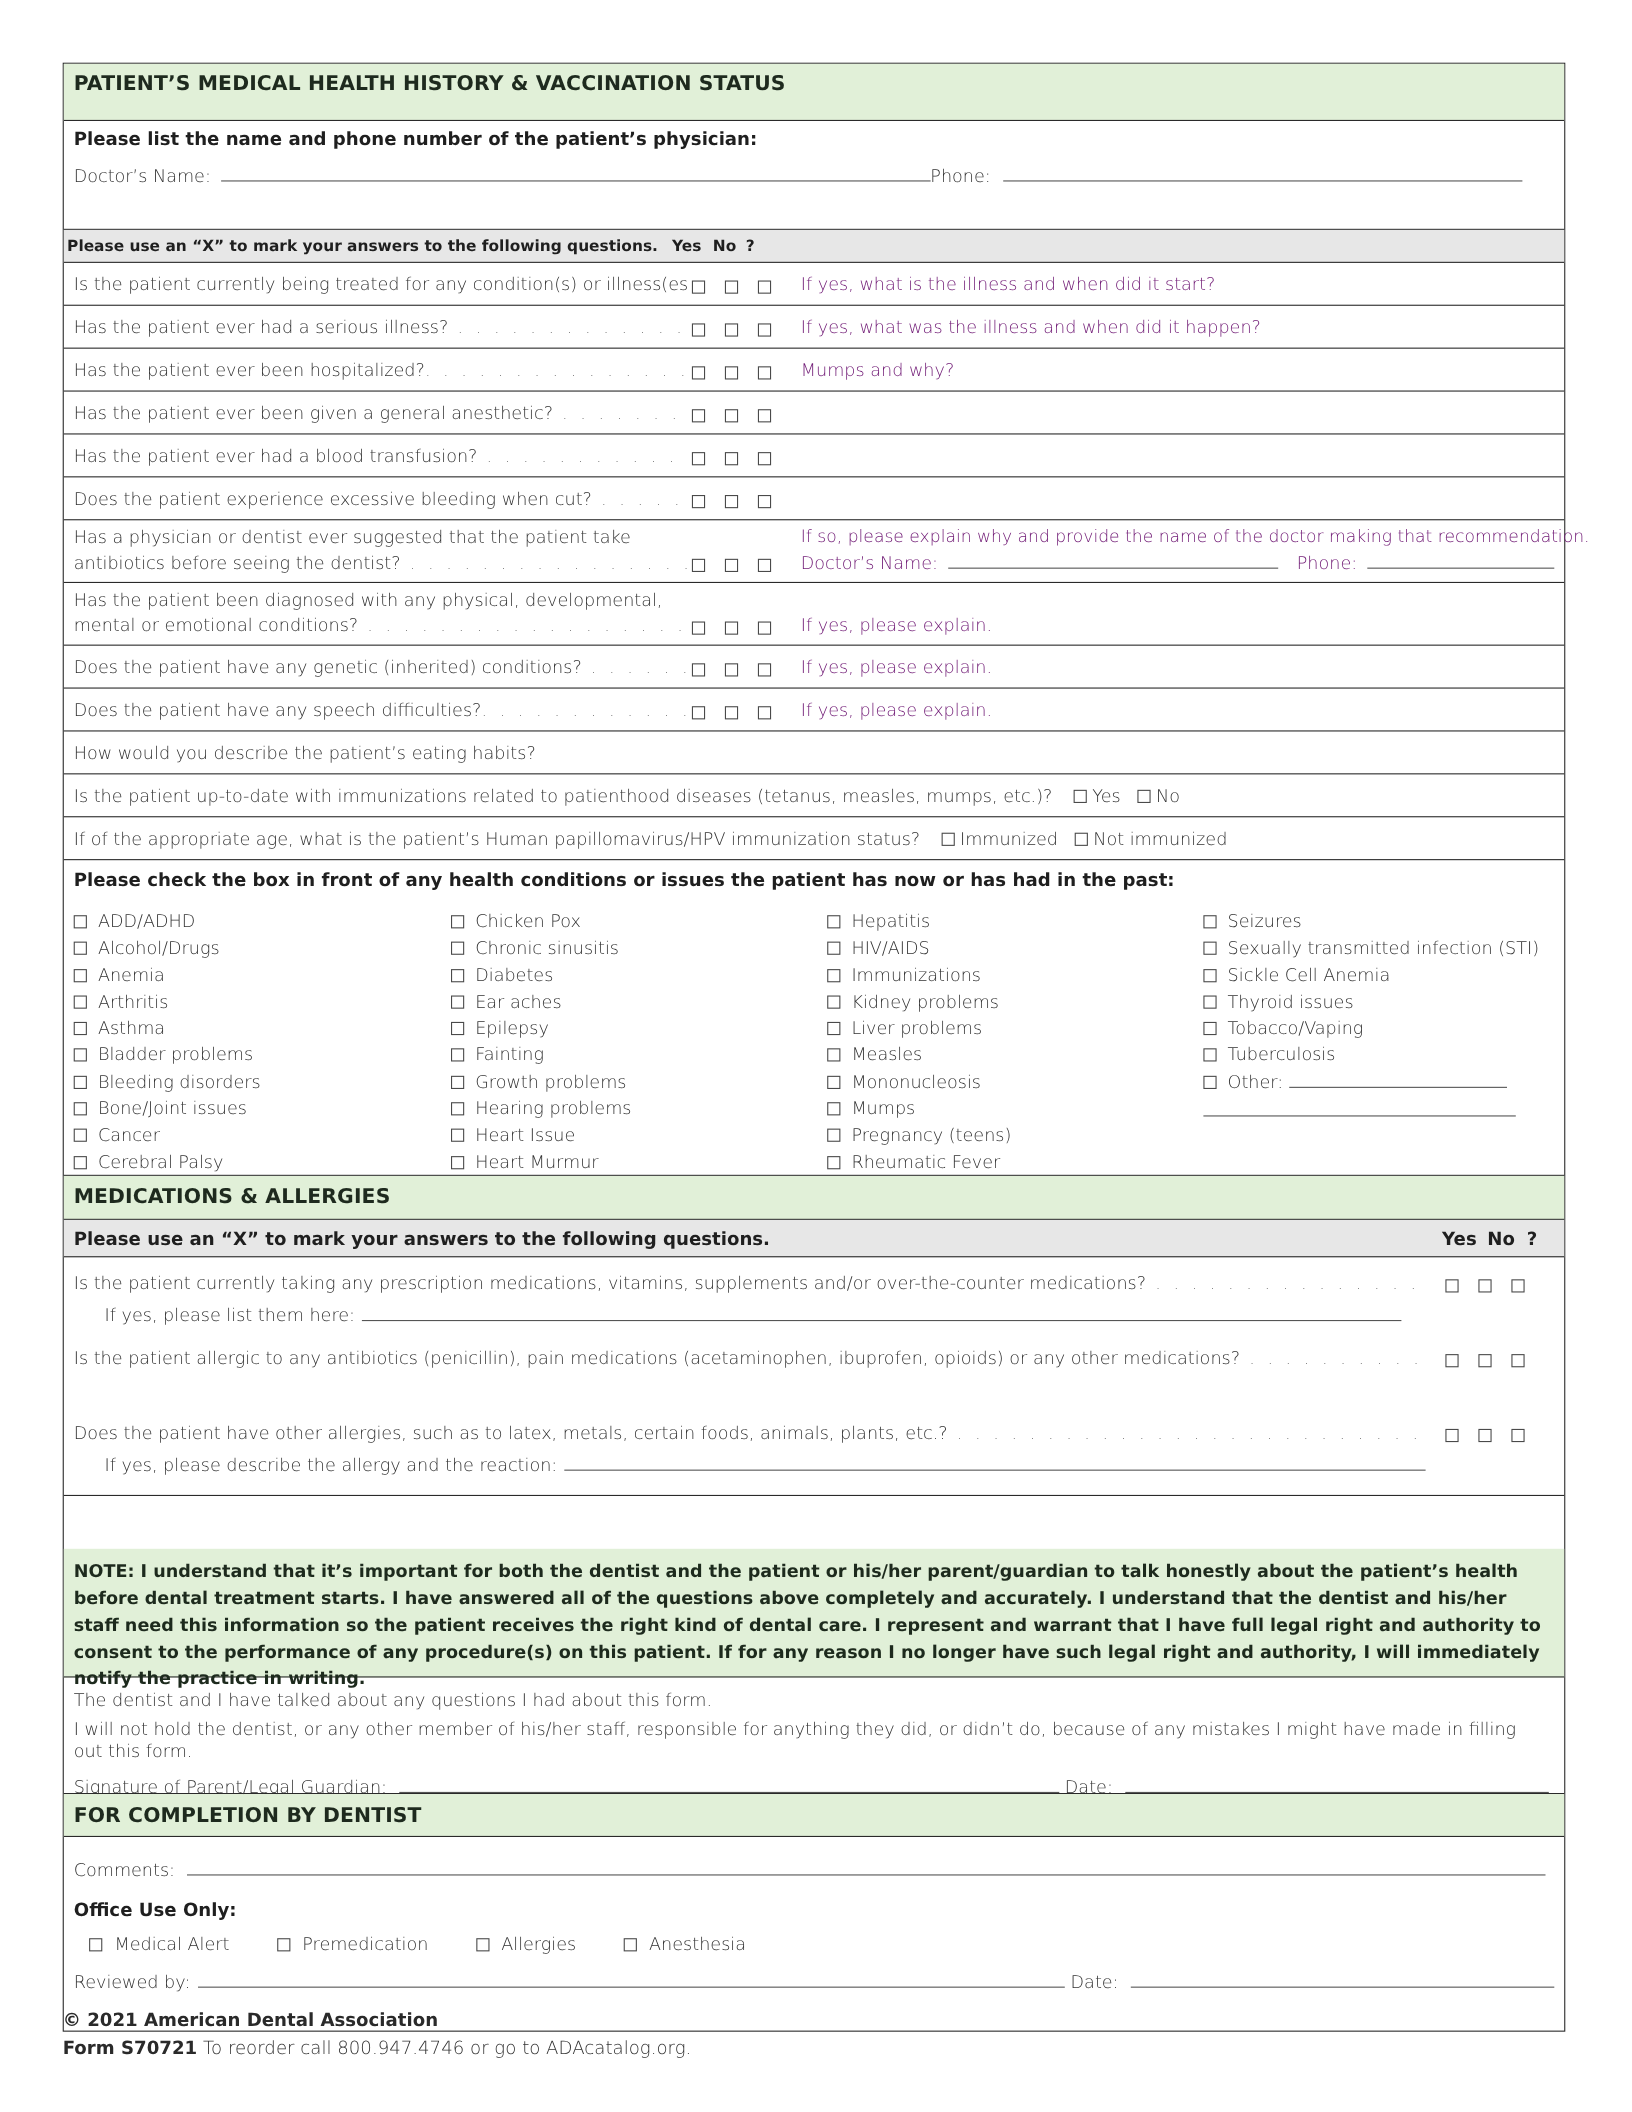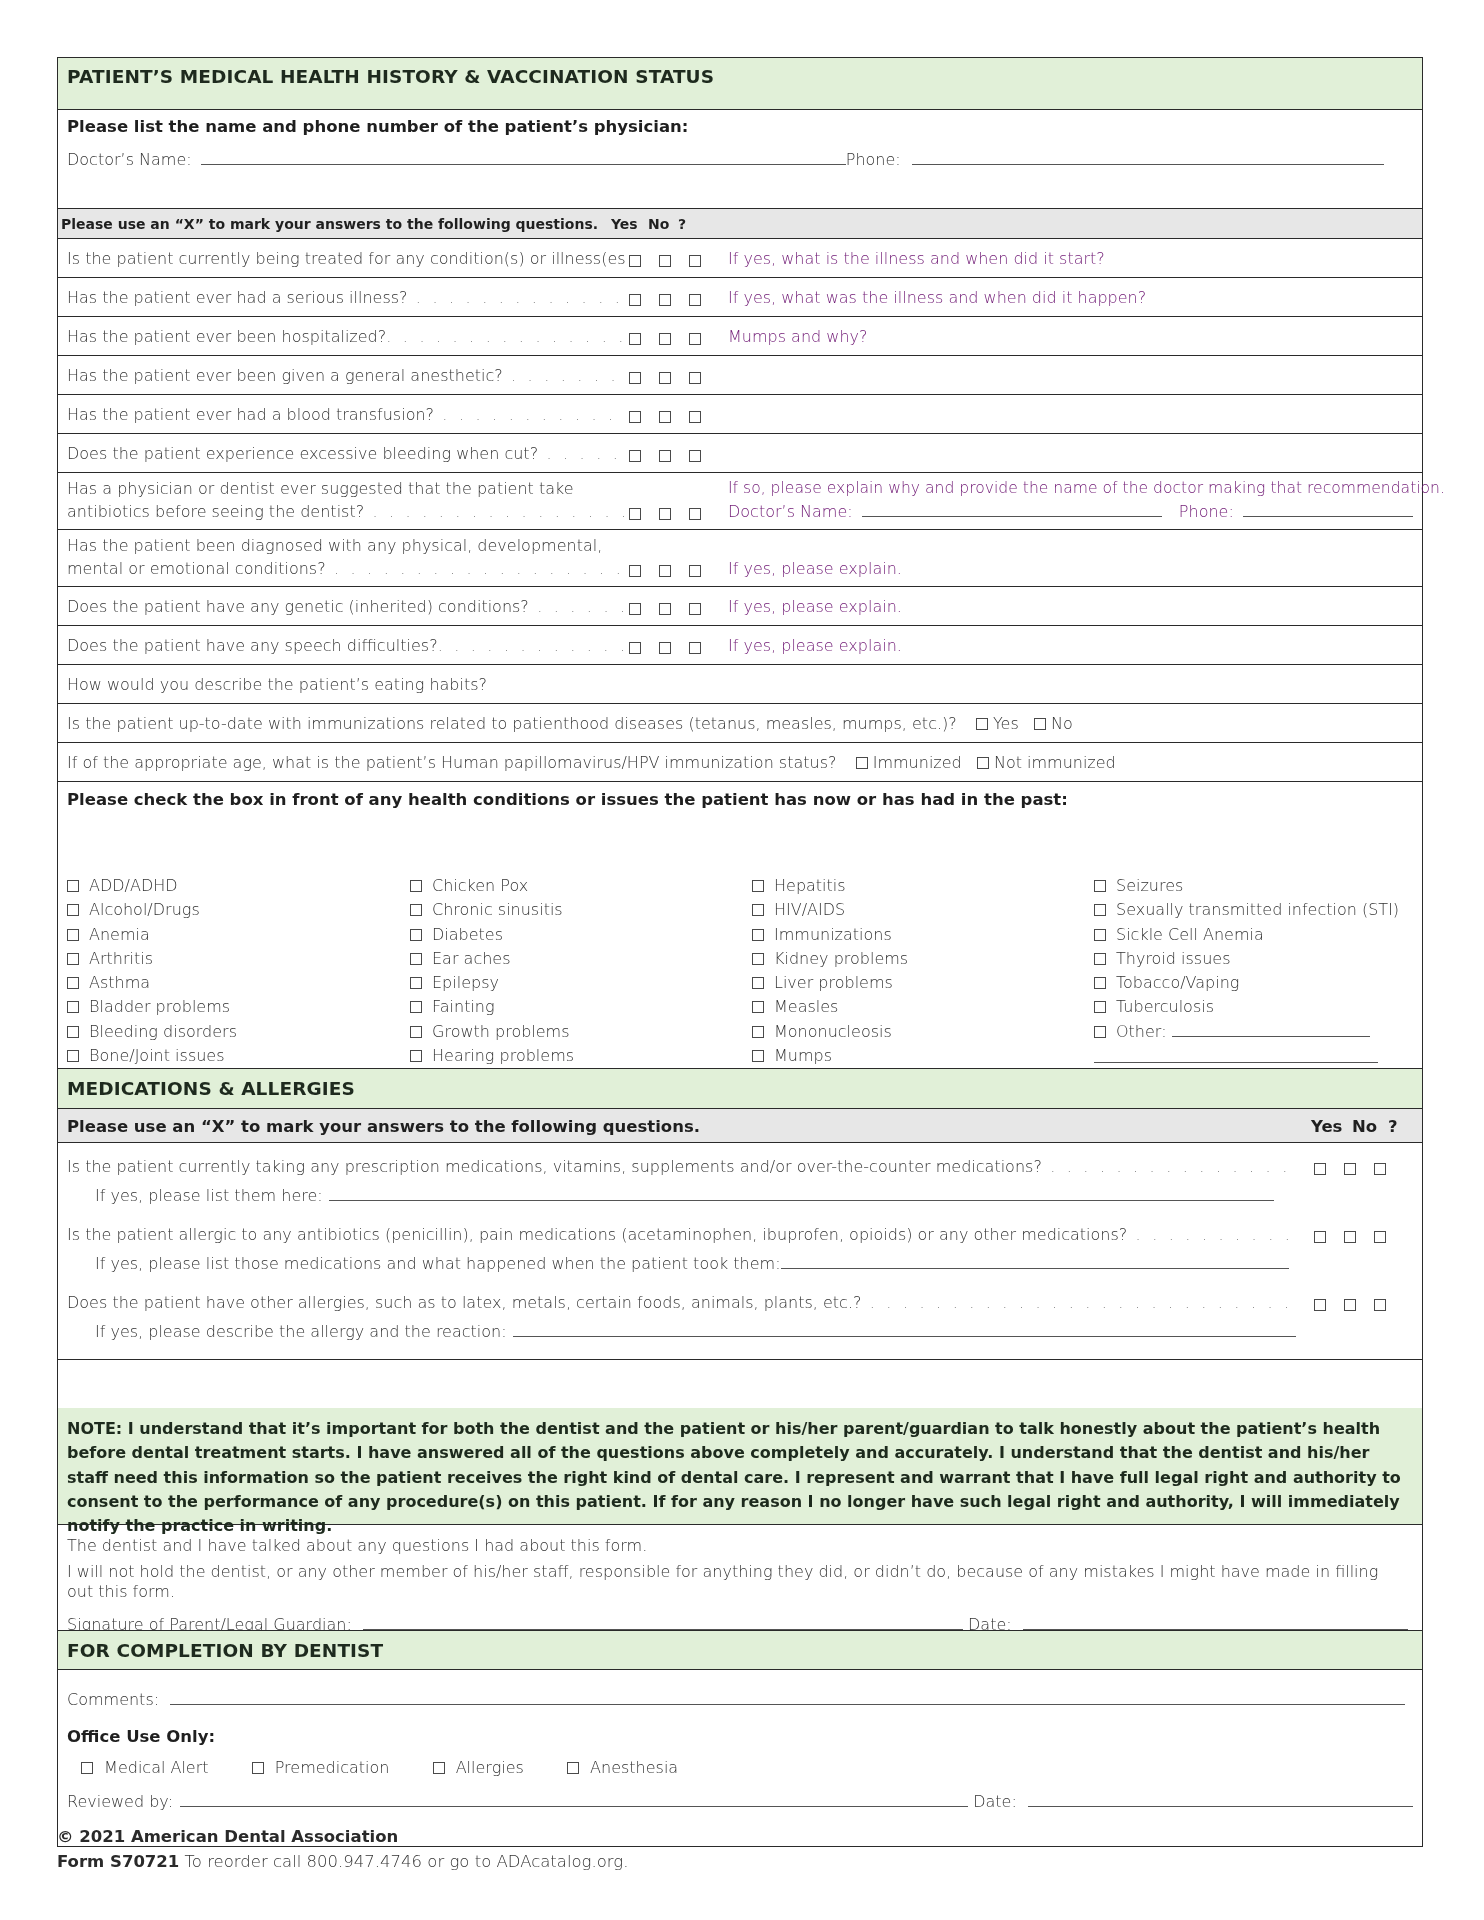--- a/index.html
+++ b/index.html
@@ -15,21 +15,21 @@
   .abs { position: absolute; }
   .line { display: inline-block; border-bottom: 1.3px solid #555; height: 14px; vertical-align: baseline; }
   .cb { display: inline-block; width: 12px; height: 12px; border: 1.3px solid #4a4a4a; box-sizing: border-box; vertical-align: -1px; background: #fff; }
   .dots { color: #777; letter-spacing: 3.2px; }
   .qrow { height: 39px; }
   .qrow2 { height: 57px; }
   .qtext { position: absolute; left: 9px; font-size: 16px; font-weight: 300; color: #333; white-space: nowrap; overflow: hidden; }
   .ynq { position: absolute; left: 571px; }
   .ynq .cb { margin-right: 18px; }
   .rtext { position: absolute; left: 670px; font-size: 16px; font-weight: 300; color: #701a75; white-space: nowrap; }
-  .cond-col { position: absolute; top: 44px; margin-top: 48px; }
+  .cond-col { position: absolute; top: 44px; }
   .cond-item { font-size: 16px; font-weight: 300; color: #333; height: 24.3px; line-height: 24px; white-space: nowrap; }
   .cond-item .cb { margin-right: 10px; }
   .note { font-size: 16px; font-weight: bold; color: #1d2a1d; line-height: 24.3px; padding: 9px 9px 9px 9px; margin-top: 48px; }
 </style>
 </head>
 <body>
 
 <div class="form">
 
   <div class="sec green hdr">PATIENT’S MEDICAL HEALTH HISTORY &amp; VACCINATION STATUS</div>
@@ -192,21 +192,20 @@
     <div class="abs t b" style="left:1330px; top:8px; font-size:16.5px;">?</div>
   </div>
 
   <div class="sec" style="height:217px;">
     <div class="qtext" style="top:14px; width:1225px;"><span>Is the patient currently taking any prescription medications, vitamins, supplements and/or over-the-counter medications?</span><span class="dots"> . . . . . . . . . . . . . . . . . . . . . . . . . .</span></div>
     <div class="abs" style="left:1256px; top:16px;"><span class="cb" style="margin-right:18px;"></span><span class="cb" style="margin-right:18px;"></span><span class="cb"></span></div>
     <div class="abs t" style="left:37px; top:43px;"><span>If yes, please list them here:</span><span class="line" style="width:945px; margin-left:6px;"></span></div>
 
     <div class="qtext" style="top:82px; width:1225px;"><span>Is the patient allergic to any antibiotics (penicillin), pain medications (acetaminophen, ibuprofen, opioids) or any other medications?</span><span class="dots">  . . . . . . . . . . . . . . . . . . .</span></div>
     <div class="abs" style="left:1256px; top:84px;"><span class="cb" style="margin-right:18px;"></span><span class="cb" style="margin-right:18px;"></span><span class="cb"></span></div>
-    <div class="abs t" style="left:37px; top:111px;"><span>If yes, please list those medications and what happened when the patient took them:</span><span class="line" style="width:508px; margin-left:0px;"></span></div>
 
     <div class="qtext" style="top:150px; width:1225px;"><span>Does the patient have other allergies, such as to latex, metals, certain foods, animals, plants, etc.?</span><span class="dots"> . . . . . . . . . . . . . . . . . . . . . . . . . . . . . . . . . . . . . . . . . . . . . . .</span></div>
     <div class="abs" style="left:1256px; top:152px;"><span class="cb" style="margin-right:18px;"></span><span class="cb" style="margin-right:18px;"></span><span class="cb"></span></div>
     <div class="abs t" style="left:37px; top:179px;"><span>If yes, please describe the allergy and the reaction:</span><span class="line" style="width:783px; margin-left:6px;"></span></div>
   </div>
 
   <div class="sec green note" style="height:117px;">NOTE: I understand that it’s important for both the dentist and the patient or his/her parent/guardian to talk honestly about the patient’s health before dental treatment starts. I have answered all of the questions above completely and accurately. I understand that the dentist and his/her staff need this information so the patient receives the right kind of dental care. I represent and warrant that I have full legal right and authority to consent to the performance of any procedure(s) on this patient. If for any reason I no longer have such legal right and authority, I will immediately notify the practice in writing.</div>
 
   <div class="sec" style="height:106px;">
     <div class="abs t" style="left:9px; top:11px;">The dentist and I have talked about any questions I had about this form.</div>

